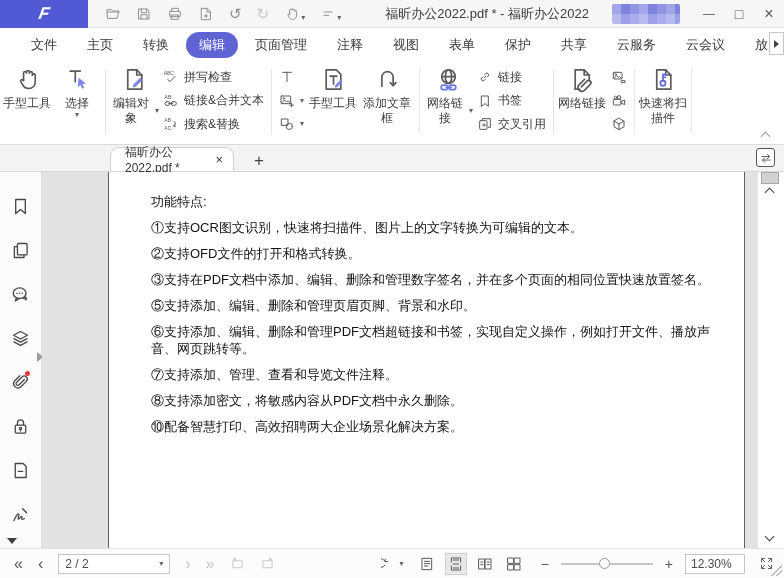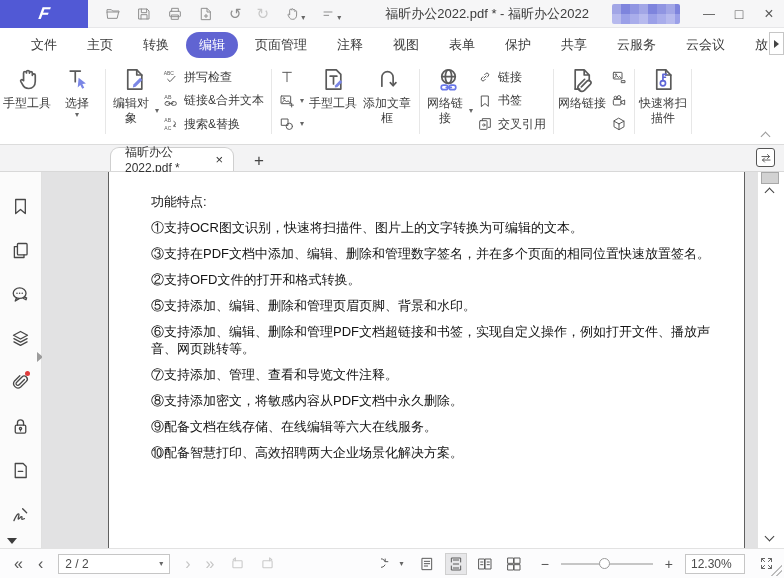--- a/index.html
+++ b/index.html
@@ -507,27 +507,26 @@
         </svg>
     </div>
     <span class="expand-handle"></span>
     <span class="side-more"></span>
   </div>
 
   <div class="canvas">
     <div class="page">
       <p>功能特点:</p>
       <p>①支持OCR图文识别，快速将扫描件、图片上的文字转换为可编辑的文本。</p>
+      <p>②支持OFD文件的打开和格式转换。</p>
       <p>③支持在PDF文档中添加、编辑、删除和管理数字签名，并在多个页面的相同位置快速放置签名。</p>
-      <p>②支持OFD文件的打开和格式转换。</p>
       <p>⑤支持添加、编辑、删除和管理页眉页脚、背景和水印。</p>
       <p>⑥支持添加、编辑、删除和管理PDF文档超链接和书签，实现自定义操作，例如打开文件、播放声音、网页跳转等。</p>
       <p>⑦支持添加、管理、查看和导览文件注释。</p>
       <p>⑧支持添加密文，将敏感内容从PDF文档中永久删除。</p>
-      <p>⑨配备文档在线存储、在线编辑等六大在线服务。</p>
       <p>⑩配备智慧打印、高效招聘两大企业场景化解决方案。</p>
     </div>
   </div>
 
   <div class="scroll-rail">
     <div class="scroll-thumb"></div>
     <span class="chev up dark rail-arrow-up"></span>
     <span class="chev down dark rail-arrow-down"></span>
   </div>
 </div>

